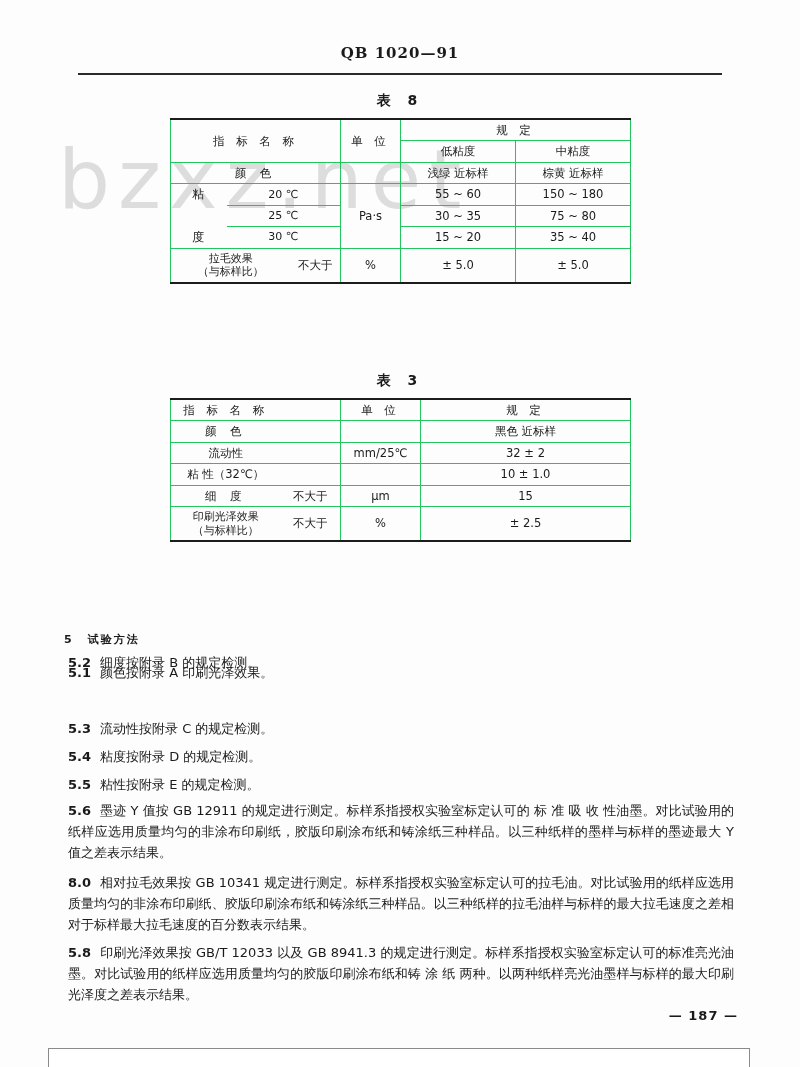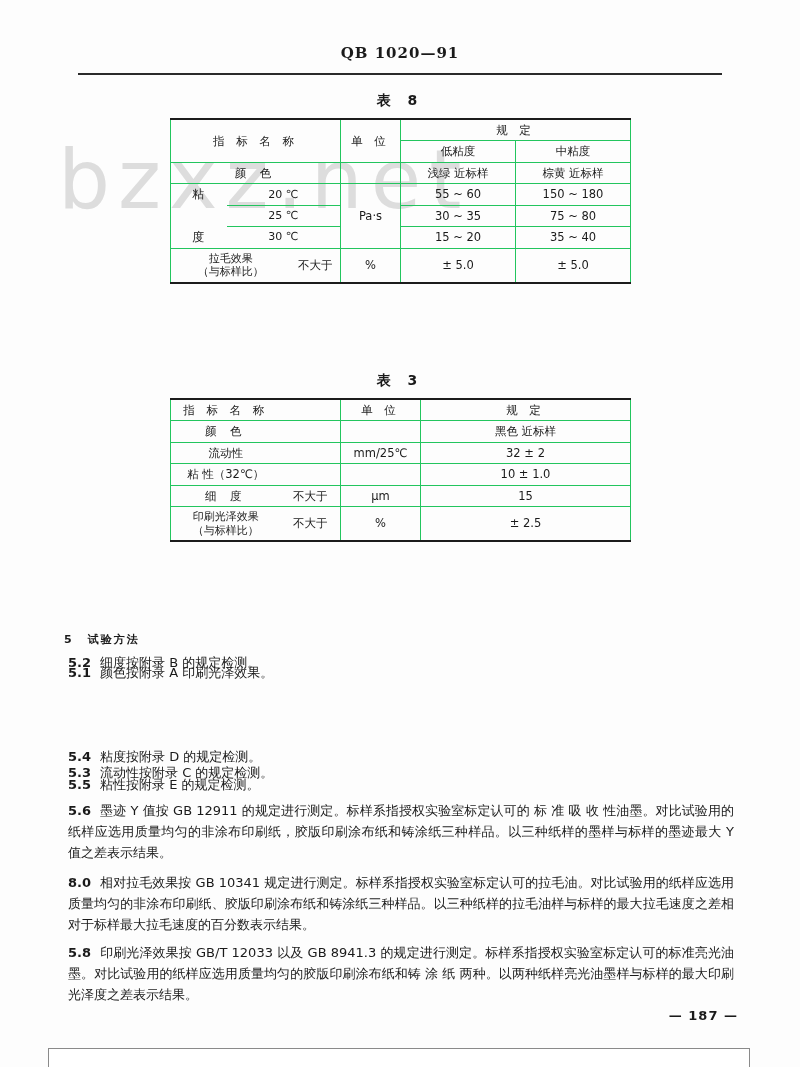--- a/index.html
+++ b/index.html
@@ -131,21 +131,21 @@
   .clause .num {
     font-weight: bold;
     margin-right: 9px;
     font-family: "DejaVu Sans", "Liberation Sans", sans-serif;
   }
   .clause.short { width: 420px; }
   .clause p { margin: 0; text-indent: 0; }
 
   #c51 { top: 662px; }
   #c52 { top: 652px; }
-  #c53 { top: 718px; margin-top: 44px; }
+  #c53 { top: 718px; }
   #c54 { top: 746px; }
   #c55 { top: 774px; }
   #c56 { top: 800px; }
   #c57 { top: 872px; }
   #c58 { top: 942px; }
 
   
   .page-number {
     position: absolute;
     right: 62px;

